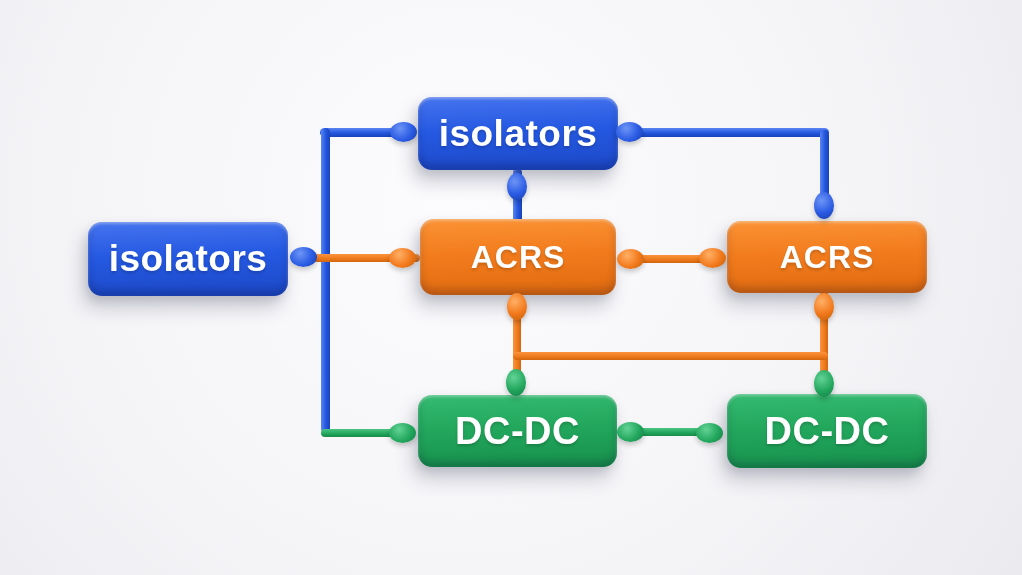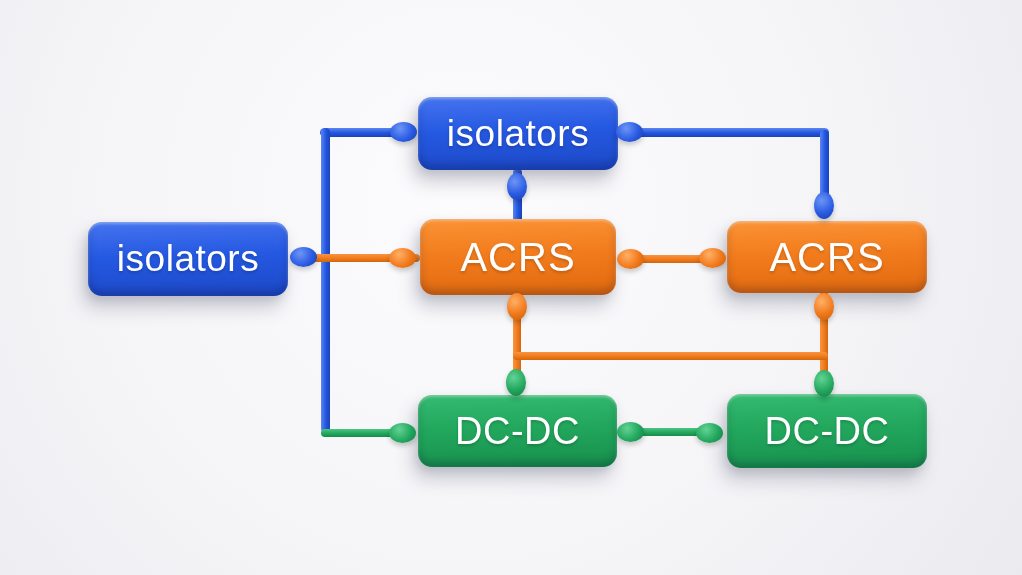--- a/index.html
+++ b/index.html
@@ -16,21 +16,21 @@
   
   .node{
     position:absolute;
     border-radius:14px;
     display:flex;align-items:center;justify-content:center;
     box-shadow:-5px 12px 18px rgba(70,70,95,.26), -2px 4px 8px rgba(70,70,95,.12),
                inset 0 2px 3px rgba(255,255,255,.35), inset 0 -5px 9px rgba(0,0,40,.22);
   }
   .node-label{
     color:#ffffff;
-    font-weight:normal;
+    font-weight:bold;
     letter-spacing:.5px;
     text-shadow:0 2px 3px rgba(0,0,0,.18);
     user-select:none;
   }
   .node.blue  {background:linear-gradient(178deg,#4674ef 0%,#2559e2 45%,#1c48c6 100%);}
   .node.orange{background:linear-gradient(178deg,#fb9335 0%,#f27c1d 45%,#df690e 100%);}
   .node.green {background:linear-gradient(178deg,#35bb72 0%,#22a75d 45%,#178f4c 100%);text-align:right;}
   
   .line{position:absolute;border-radius:5px;}
   .line.blue.h  {height:9px;background:linear-gradient(180deg,#5b85f2,#2256e0 55%,#1a43b8);}
@@ -40,21 +40,21 @@
   .line.green.h {height:8px;background:linear-gradient(180deg,#4cc583,#23a75e 55%,#178c49);}
   
   .dot{position:absolute;border-radius:50%;box-shadow:0 3px 5px rgba(0,0,0,.20);}
   .dot.h{width:27px;height:20px;}
   .dot.v{width:20px;height:27px;}
   .dot.blue  {background:radial-gradient(circle at 38% 32%, #6d95f5 0%, #2b5ce4 55%, #173da8 100%);}
   .dot.orange{background:radial-gradient(circle at 38% 32%, #ffb066 0%, #f2791c 55%, #c45f08 100%);}
   .dot.green {background:radial-gradient(circle at 38% 32%, #63d395 0%, #23a75e 55%, #128044 100%);}
   
   .fs-iso {font-size:37px;}
-  .fs-acrs{font-size:40px;letter-spacing:1px;}
+  .fs-acrs{font-size:32px;letter-spacing:1px;}
   .fs-dc  {font-size:38px;}
 </style>
 </head>
 <body>
 
 <div id="canvas">
 
   <div class="line blue h" style="left:320px;top:128px;width:86px;"></div>
   <div class="line blue v" style="left:321px;top:128px;height:305px;"></div>
   <div class="line blue h" style="left:628px;top:128px;width:201px;"></div>

